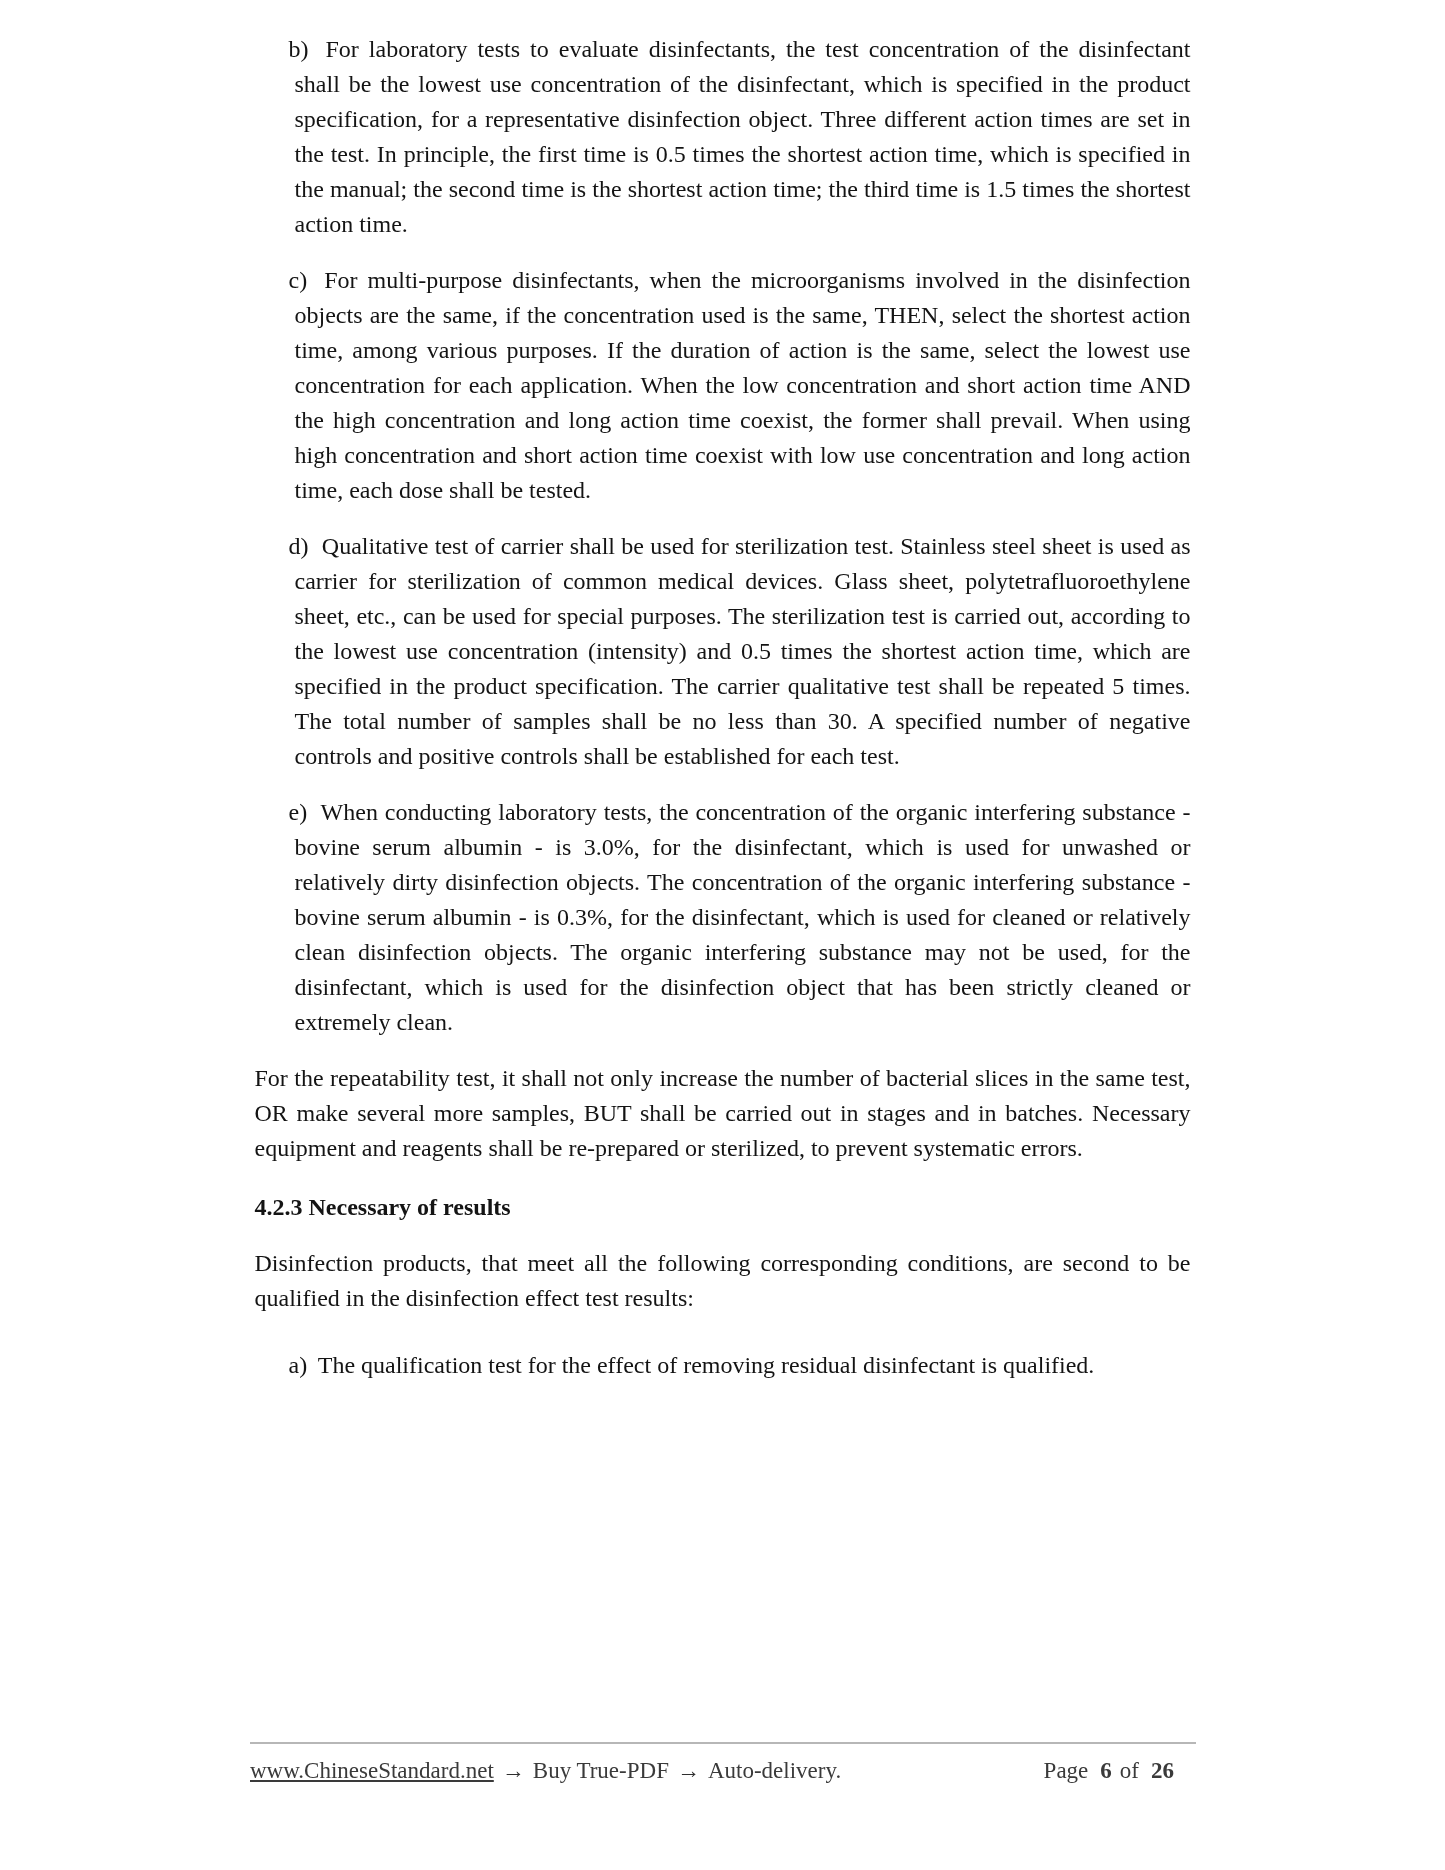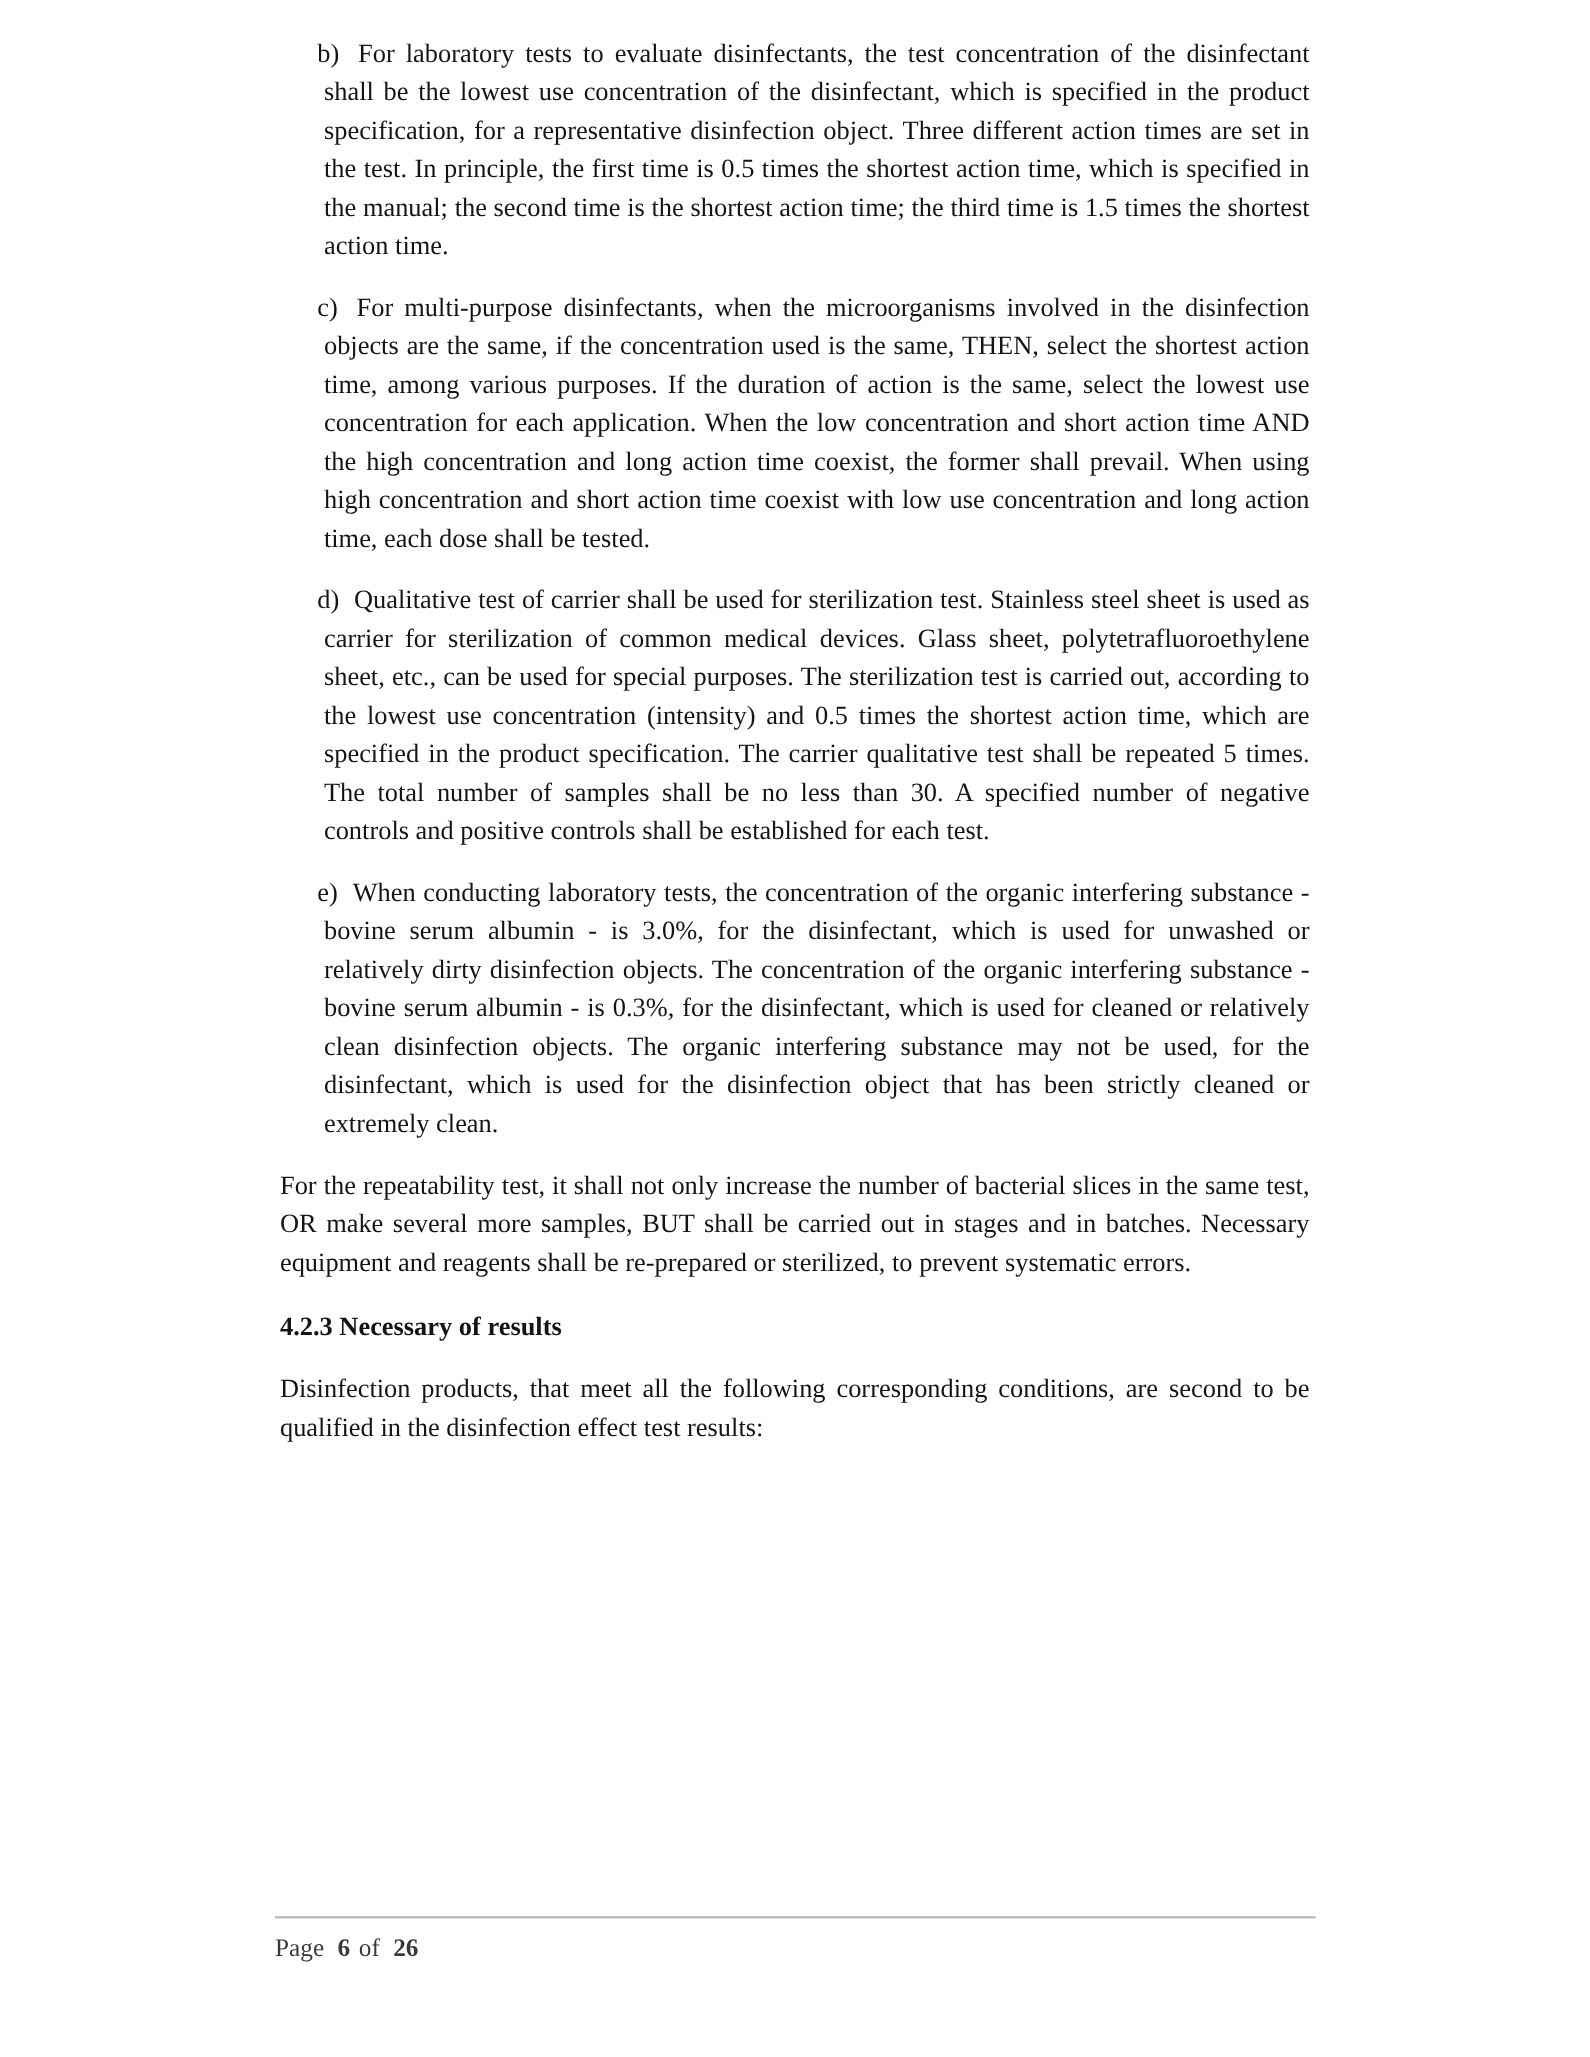--- a/index.html
+++ b/index.html
@@ -142,25 +142,32 @@
     <div class="list-item">
       <span class="marker">e)</span>
       <span>When conducting laboratory tests, the concentration of the organic interfering substance - bovine serum albumin - is 3.0%, for the disinfectant, which is used for unwashed or relatively dirty disinfection objects. The concentration of the organic interfering substance - bovine serum albumin - is 0.3%, for the disinfectant, which is used for cleaned or relatively clean disinfection objects. The organic interfering substance may not be used, for the disinfectant, which is used for the disinfection object that has been strictly cleaned or extremely clean.</span>
     </div>
 
     <div class="para">For the repeatability test, it shall not only increase the number of bacterial slices in the same test, OR make several more samples, BUT shall be carried out in stages and in batches. Necessary equipment and reagents shall be re-prepared or sterilized, to prevent systematic errors.</div>
 
     <div class="section-heading">4.2.3 Necessary of results</div>
     <div class="para">Disinfection products, that meet all the following corresponding conditions, are second to be qualified in the disinfection effect test results:</div>
 
+    <div class="sub-item">
+      <span class="marker">a)</span>
+      <span>The qualification test for the effect of removing residual disinfectant is qualified.</span>
+    </div>
 
   </div>
 
   <div class="doc-footer">
     <hr class="footer-rule">
     <div class="footer-row">
+      <div class="footer-left">
+        <a class="footer-link">www.ChineseStandard.net</a><span class="arrow-icon">→</span><span>Buy True-PDF</span><span class="arrow-icon">→</span><span>Auto-delivery.</span>
+      </div>
       <div class="page-indicator">
         <span class="lbl">Page</span><span class="num">6</span><span class="lbl">of</span><span class="num">26</span>
       </div>
     </div>
   </div>
 
 </div>
 
 </body></html>

